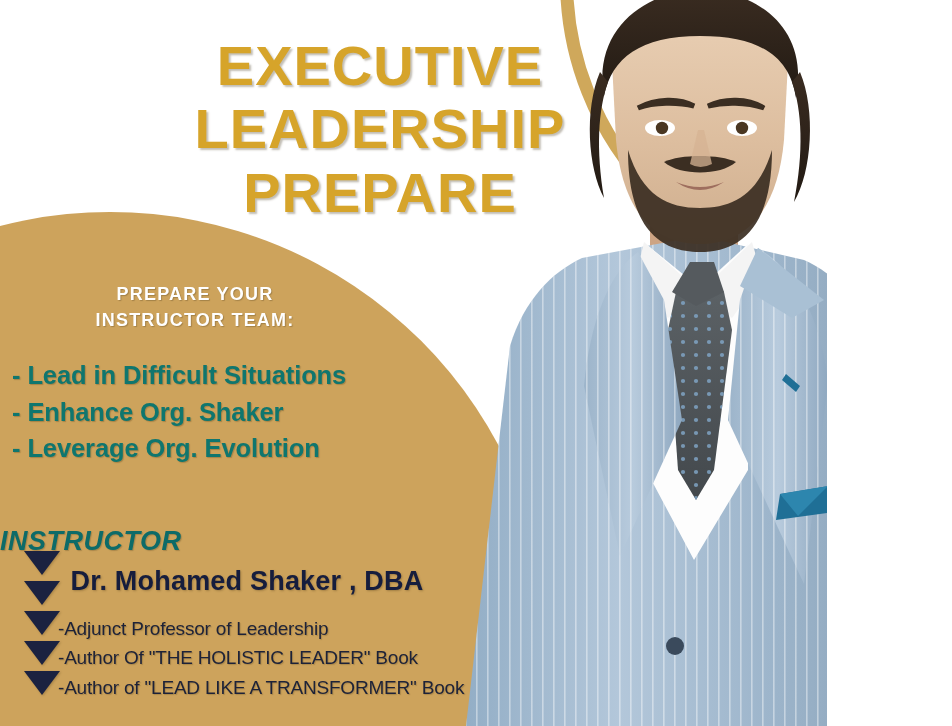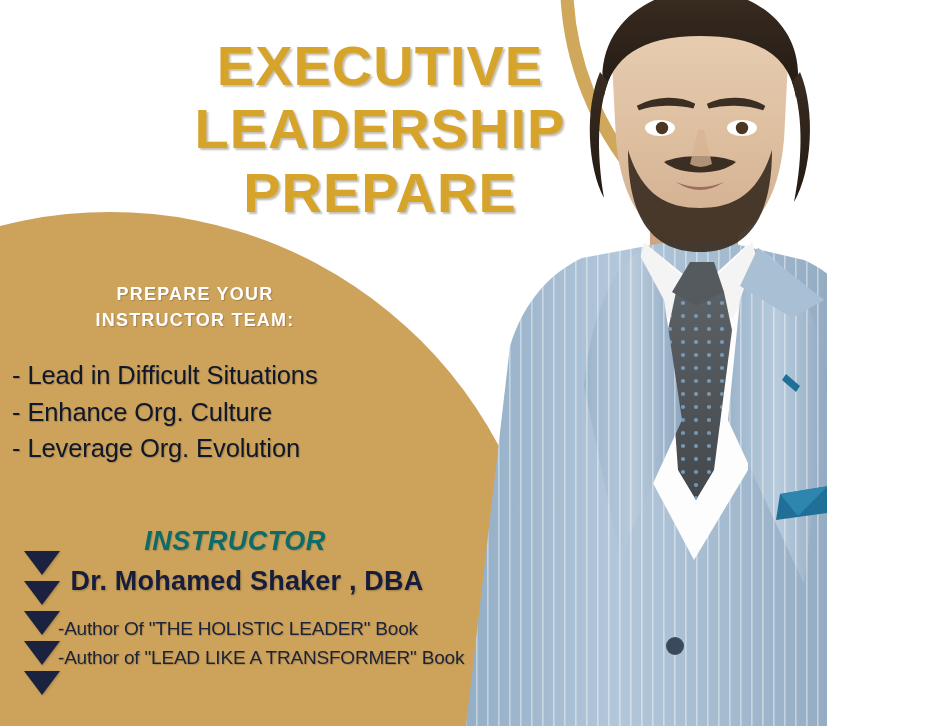--- a/index.html
+++ b/index.html
@@ -101,35 +101,35 @@
 
   
   .benefits {
     position: absolute;
     left: 12px;
     top: 357px;
     z-index: 8;
   }
   .benefits .bline {
     font-size: 25.5px;
-    font-weight: normal;
-    color: #0f172a;
+    font-weight: bold;
+    color: #0f766e;
     line-height: 1.44;
     letter-spacing: -0.1px;
     text-shadow: 1px 1px 1px rgba(110,85,40,.40);
     white-space: nowrap;
   }
 
   
   .instructor-title {
     position: absolute;
     left: 0px;
     top: 526px;
     width: 470px;
-    text-align: center;
+    text-align: left;
     z-index: 8;
     font-size: 27px;
     font-weight: bold;
     font-style: italic;
     color: #0d6b68;
     letter-spacing: 0.5px;
     text-shadow: 1px 1px 1px rgba(100,80,40,.35);
   }
 
   .instructor-name {
@@ -298,33 +298,34 @@
     <div class="line">PREPARE</div>
   </div>
 
   <div class="subtitle">
     <div class="sline">PREPARE  YOUR</div>
     <div class="sline">INSTRUCTOR  TEAM:</div>
   </div>
 
   <div class="benefits">
     <div class="bline">- Lead in Difficult Situations</div>
-    <div class="bline">- Enhance Org. Culture</div>
+    <div class="bline">- Enhance Org. Shaker</div>
     <div class="bline">- Leverage Org. Evolution</div>
   </div>
 
   <div class="instructor-title">INSTRUCTOR</div>
   <div class="instructor-name">Dr. Mohamed Shaker , DBA</div>
 
   <div class="tri-stack">
     <div class="tri"></div>
     <div class="tri"></div>
     <div class="tri"></div>
     <div class="tri"></div>
     <div class="tri"></div>
   </div>
 
   <div class="creds">
+    <div class="cline">-Adjunct Professor of Leadership</div>
     <div class="cline">-Author Of "THE HOLISTIC LEADER" Book</div>
     <div class="cline">-Author of "LEAD LIKE A TRANSFORMER" Book</div>
   </div>
 
 </div>
 
 </body></html>

